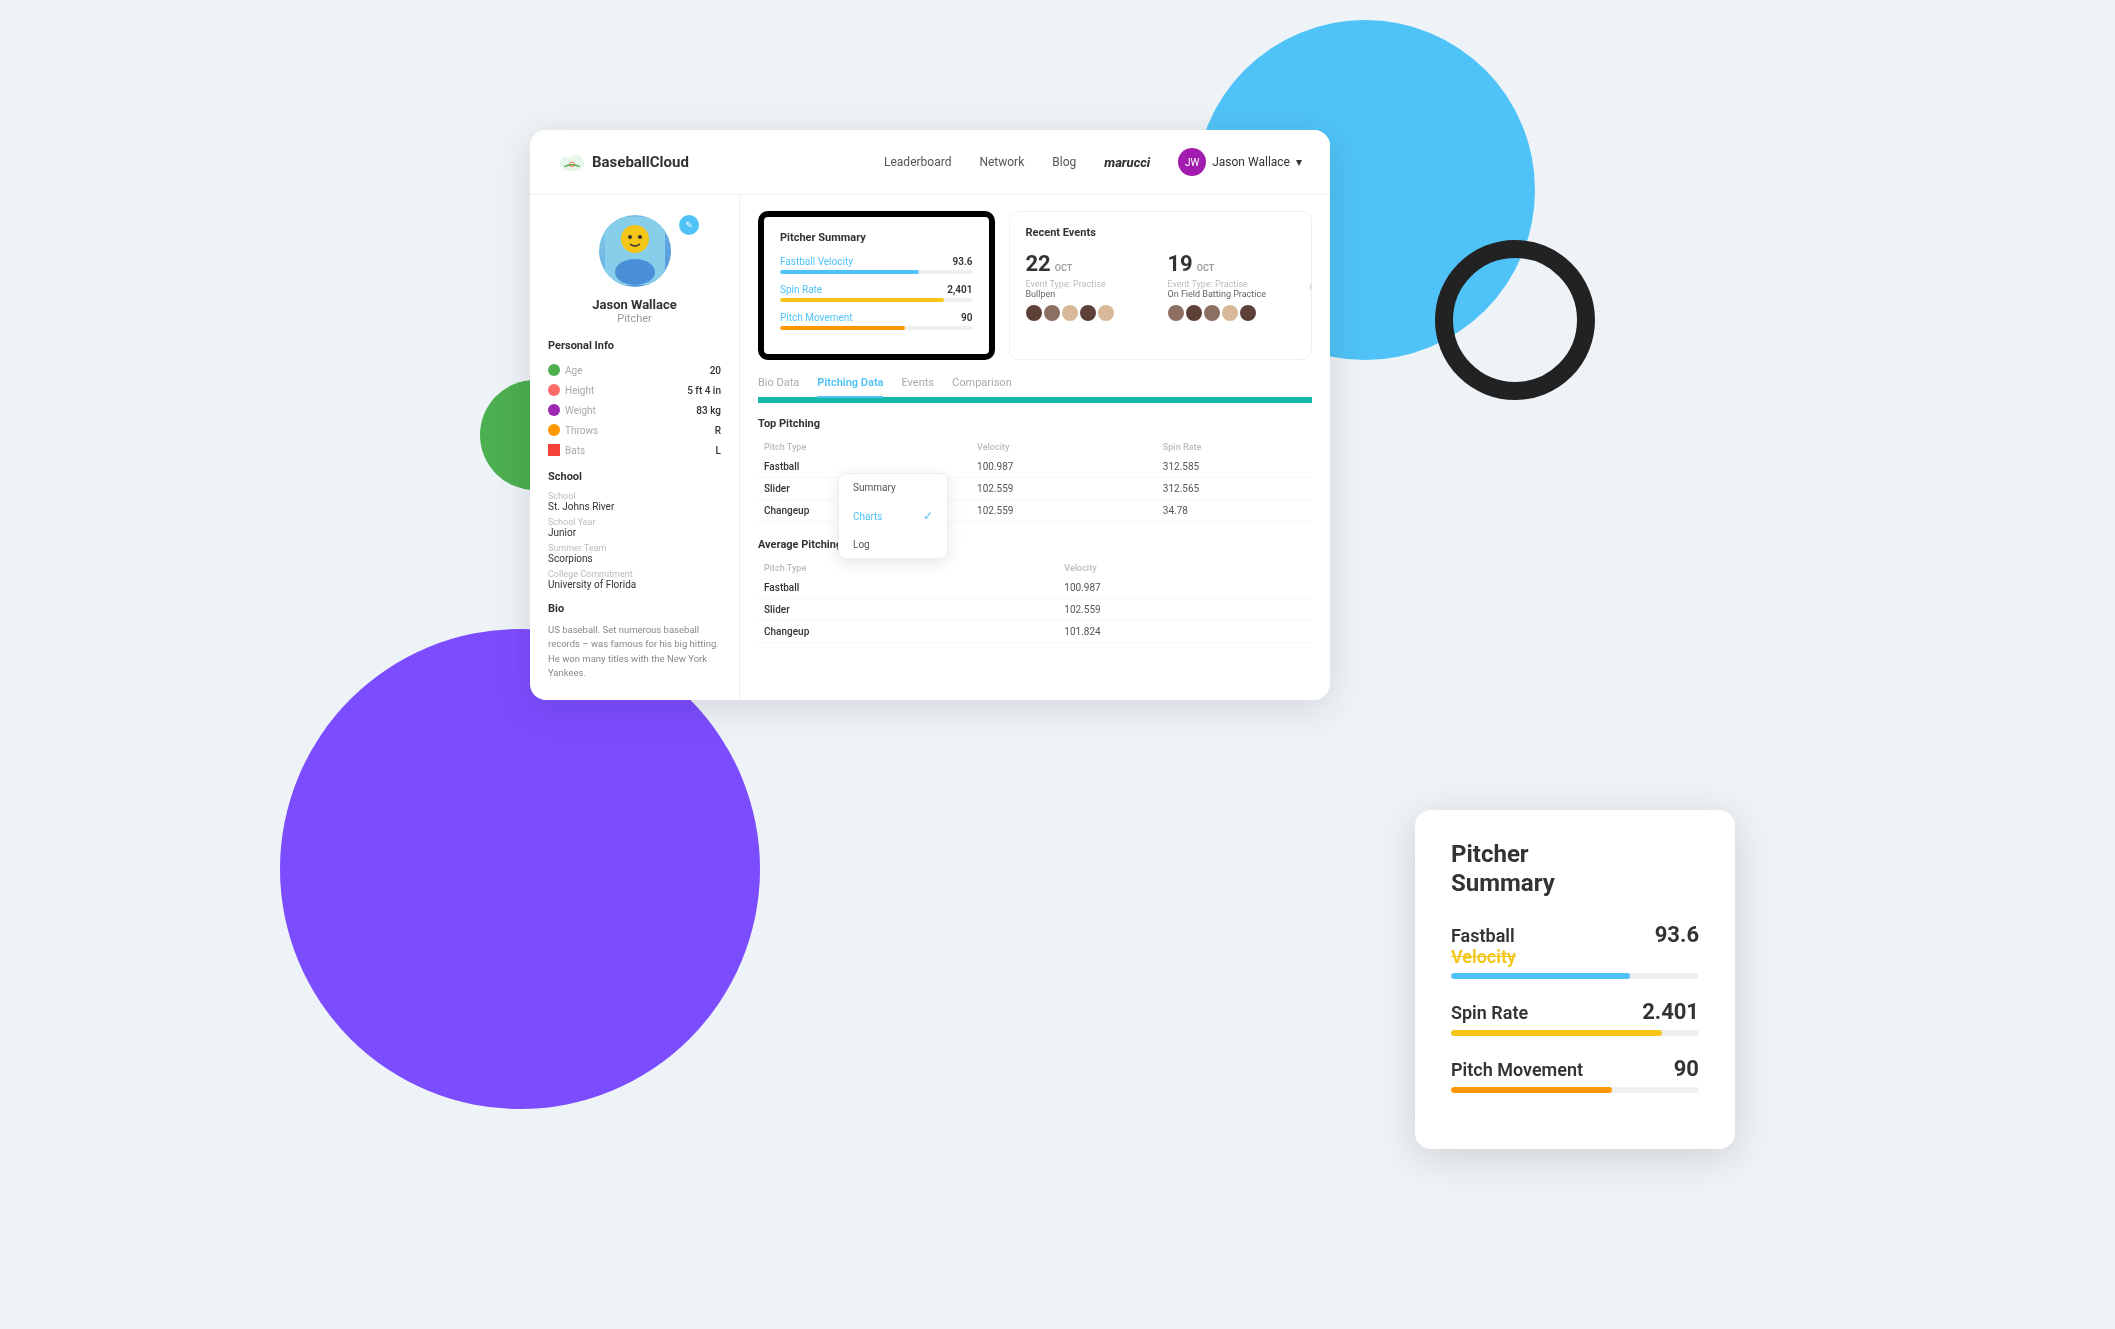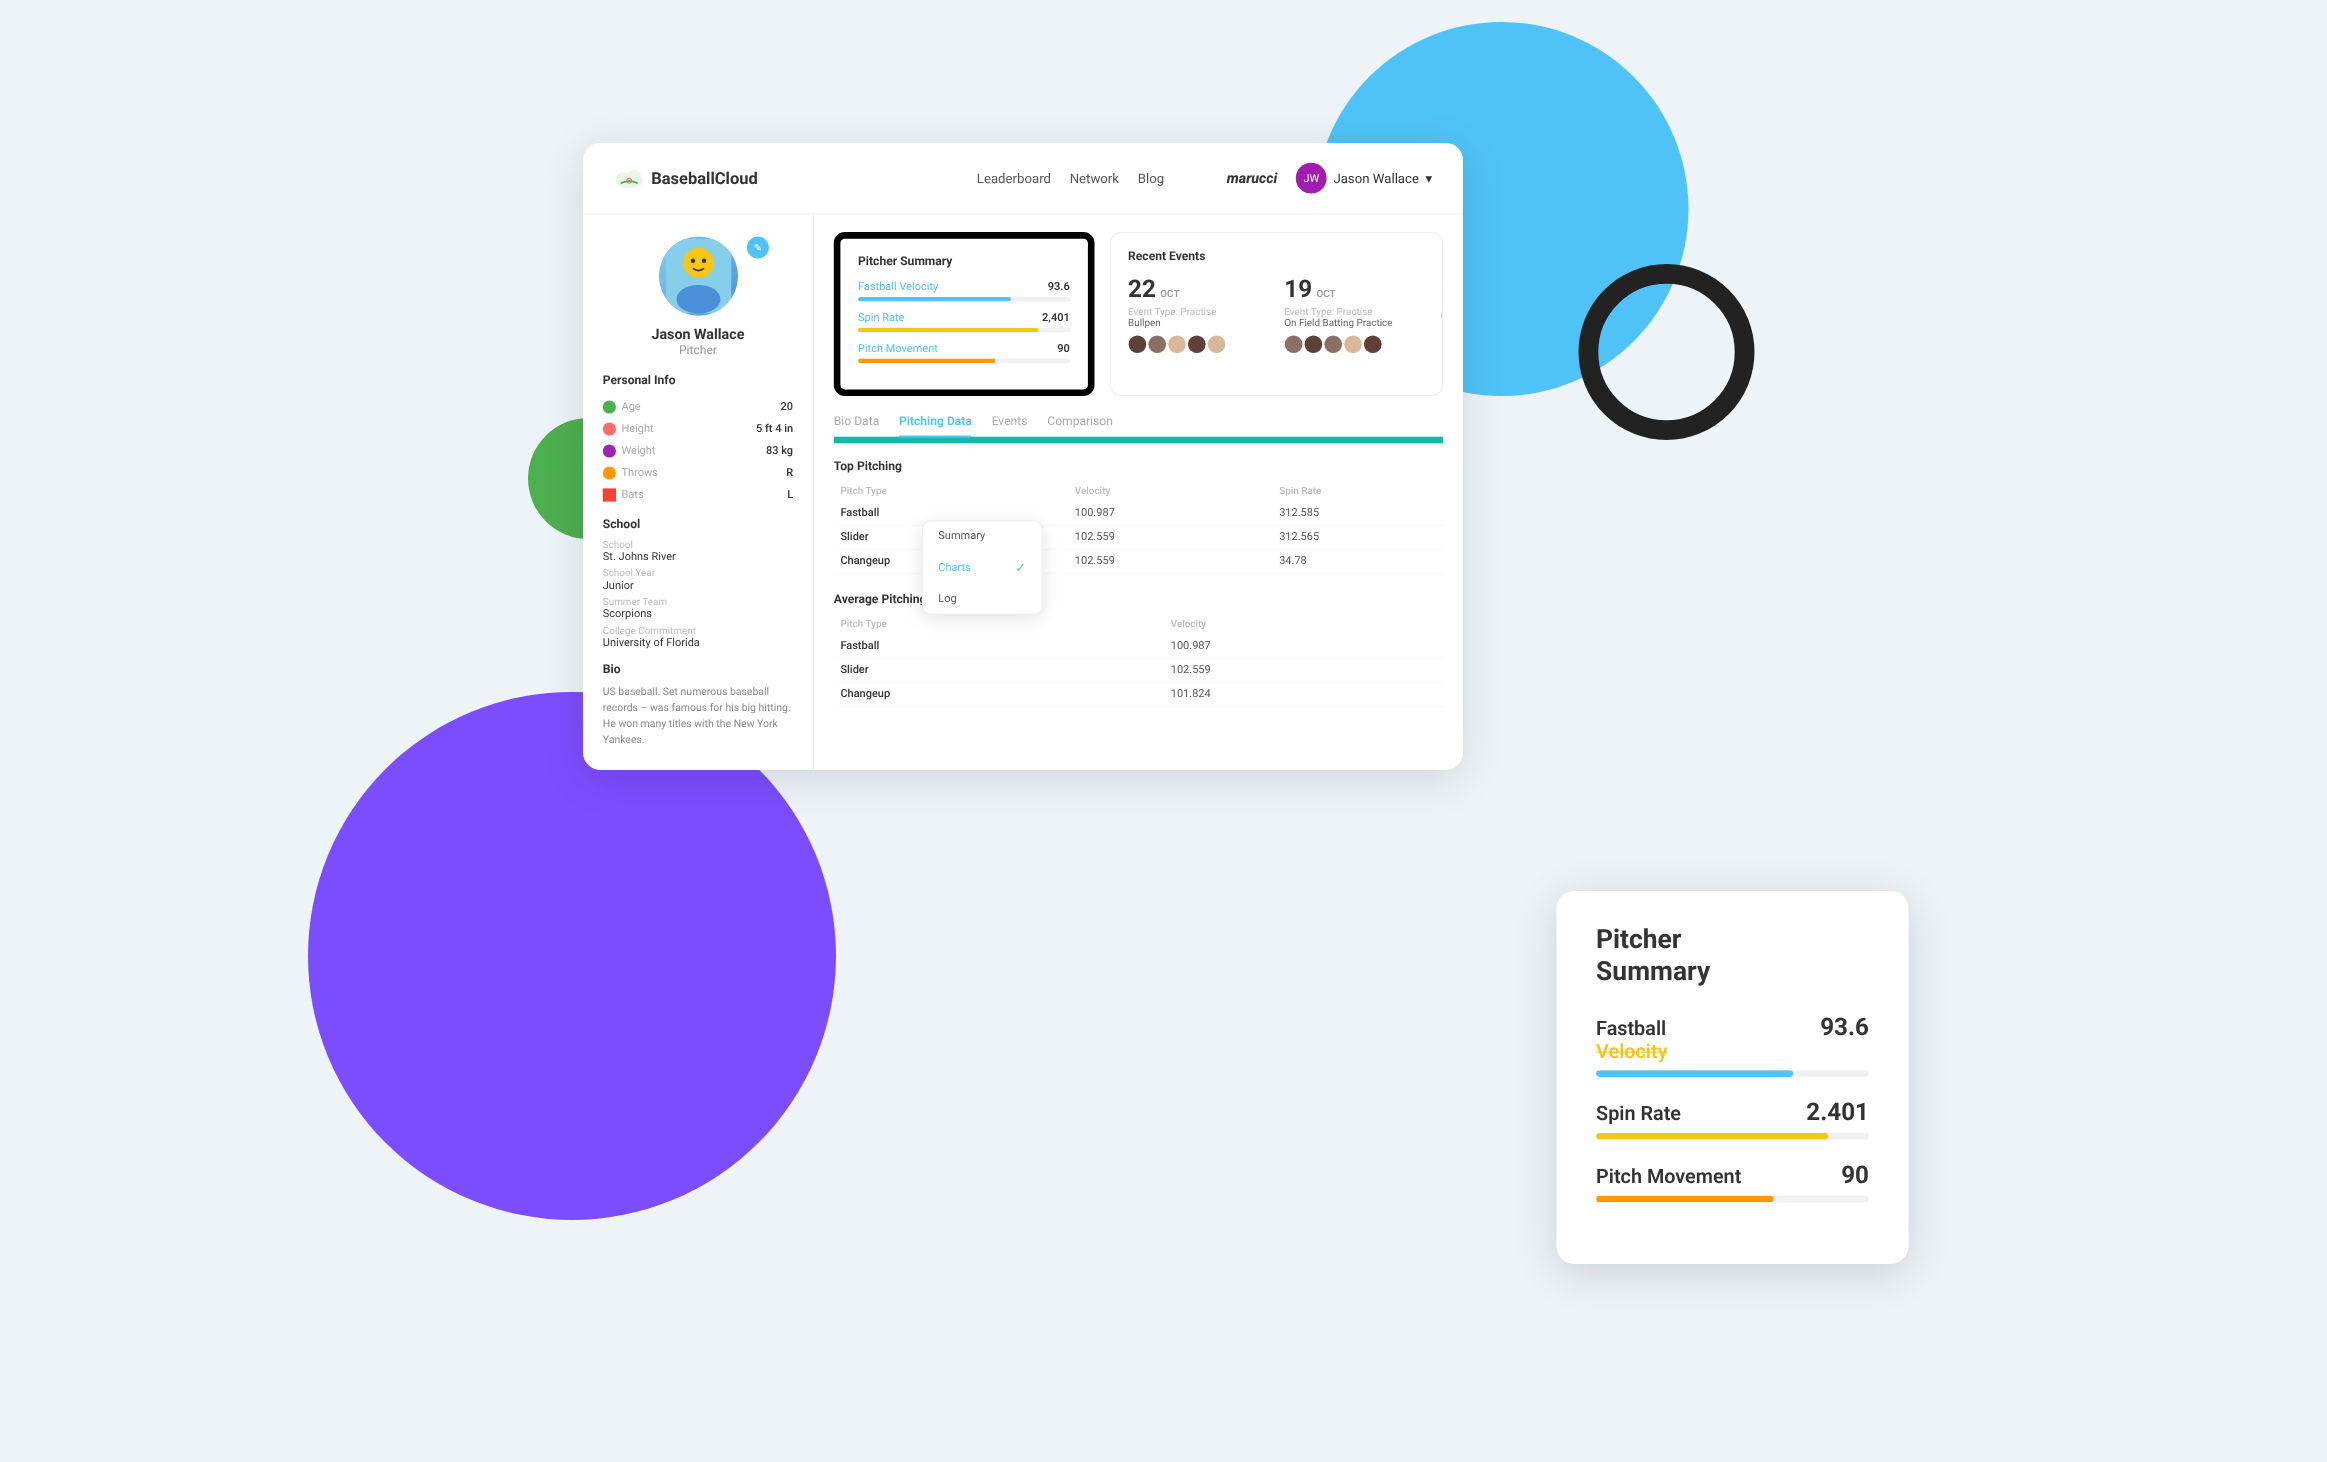--- a/index.html
+++ b/index.html
@@ -80,34 +80,33 @@
       margin-right: auto;
     }
     .logo-icon {
       width: 28px;
       height: 20px;
       position: relative;
     }
     .nav-links {
       display: flex;
       align-items: center;
-      gap: 17px;
+      gap: 28px;
       font-size: 12px;
       color: #555;
     }
     .nav-link {
       cursor: pointer;
       color: #555;
     }
     .nav-brand {
       font-style: italic;
       font-weight: 800;
       color: #333;
       font-size: 13px;
-      margin-left: 40px;
     }
     .nav-user {
       display: flex;
       align-items: center;
       gap: 6px;
       font-size: 12px;
       color: #333;
       cursor: pointer;
     }
     .nav-avatar {

